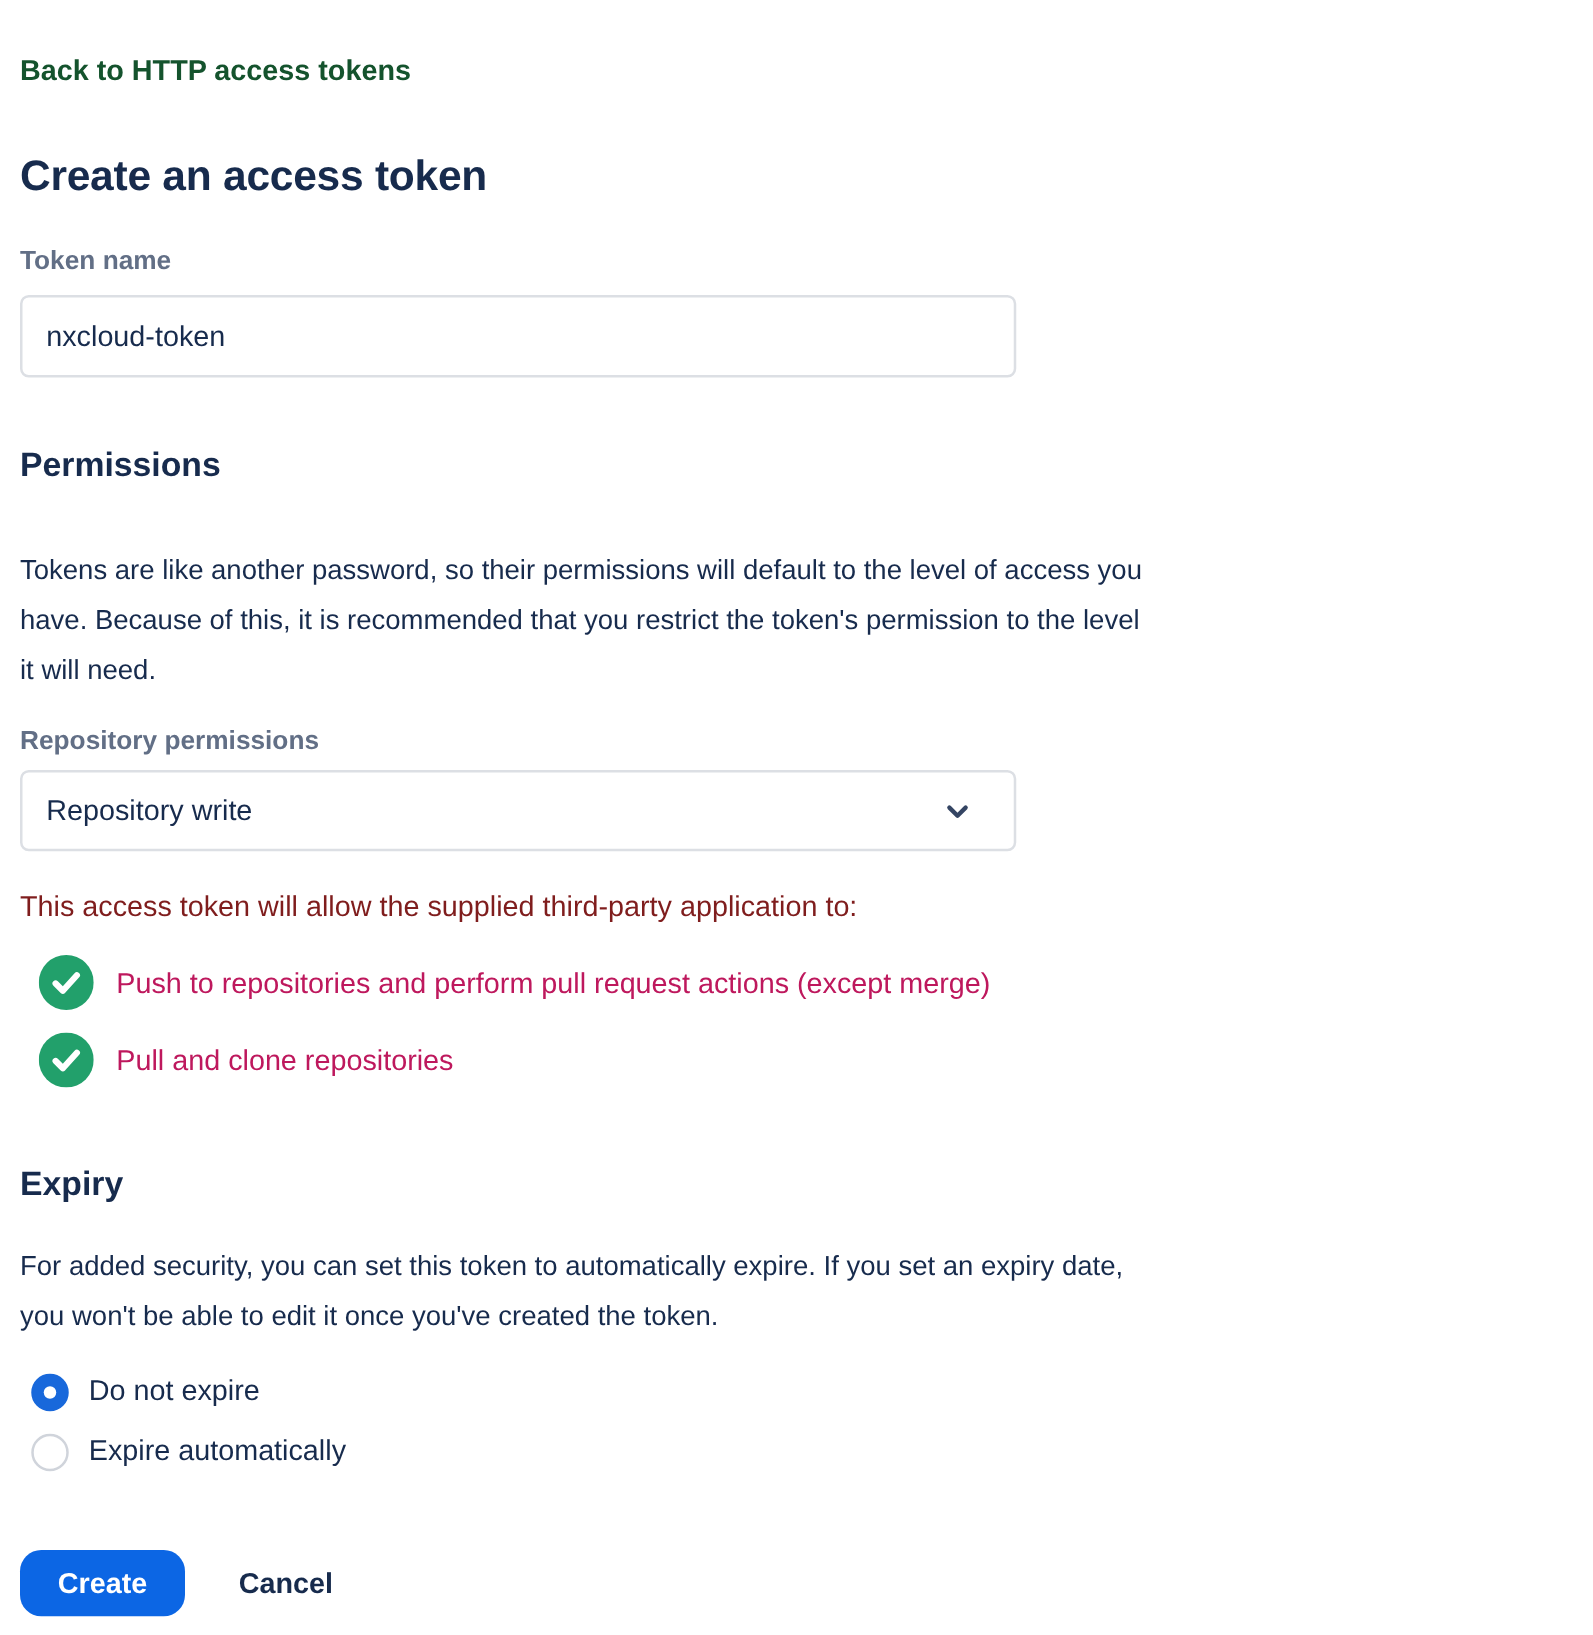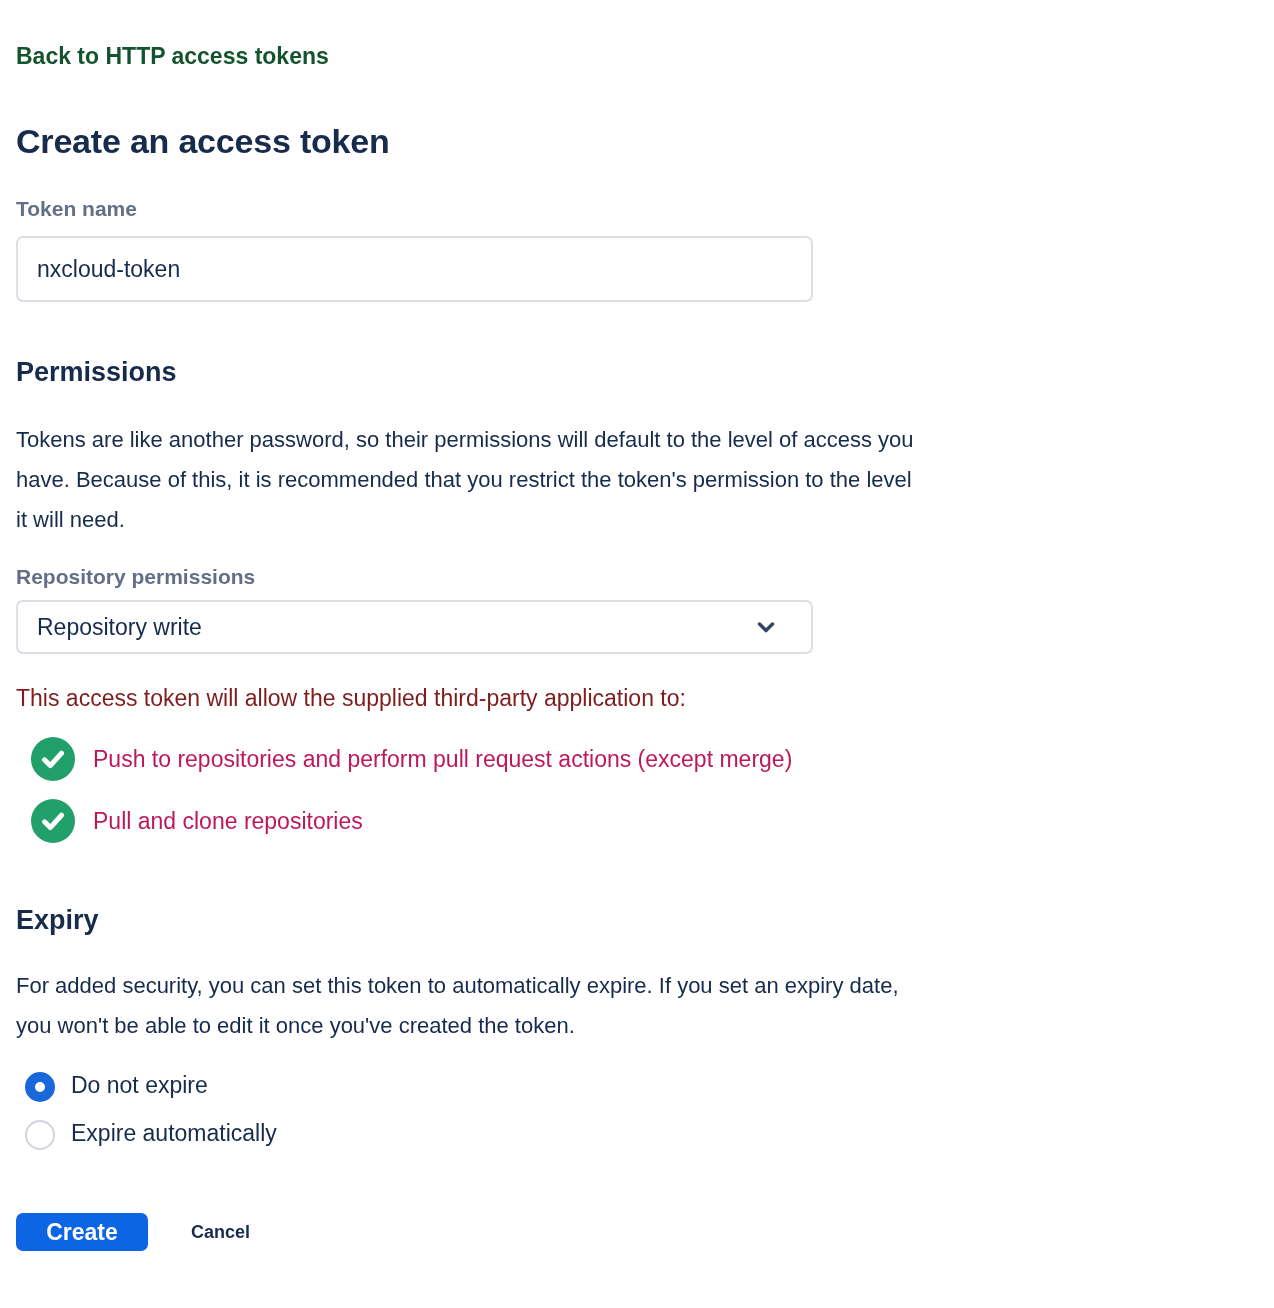--- a/index.html
+++ b/index.html
@@ -69,35 +69,35 @@
     margin-top: 54px;
     font-size: 27px;
     line-height: 33px;
     font-weight: 600;
     color: #172B4D;
   }
   .section-heading.expiry { margin-top: 61px; }
 
   
   .section-desc {
-    margin-top: 31px;
+    margin-top: 47px;
     font-size: 22px;
     line-height: 40px;
     color: #172B4D;
     white-space: pre-line;
   }
   .section-desc.expiry { margin-top: 29px; }
 
   .sub-label { margin-top: 24px; }
 
   
   .select-control {
     margin-top: 10px;
     width: 797px;
-    height: 54px;
+    height: 65px;
     border: 2px solid #DCDFE4;
     border-radius: 7px;
     background: #ffffff;
     display: flex;
     align-items: center;
     justify-content: space-between;
     padding: 0 19px 0 19px;
     cursor: pointer;
   }
   .select-value {
@@ -182,36 +182,36 @@
   }
 
   
   .actions {
     margin-top: 63px;
     display: flex;
     align-items: center;
   }
   .create-button {
     width: 132px;
-    height: 38px;
+    height: 53px;
     background: #0C66E4;
     color: #ffffff;
     border: none;
-    border-radius: 7px;
+    border-radius: 17px;
     font-family: "Liberation Sans", "DejaVu Sans", sans-serif;
     font-size: 23px;
     font-weight: 600;
     cursor: pointer;
   }
   .cancel-button {
     margin-left: 43px;
     background: none;
     border: none;
     font-family: "Liberation Sans", "DejaVu Sans", sans-serif;
-    font-size: 18px;
+    font-size: 23px;
     font-weight: 600;
     color: #172B4D;
     cursor: pointer;
   }
 </style>
 </head>
 <body>
 
 <div class="page">
 

